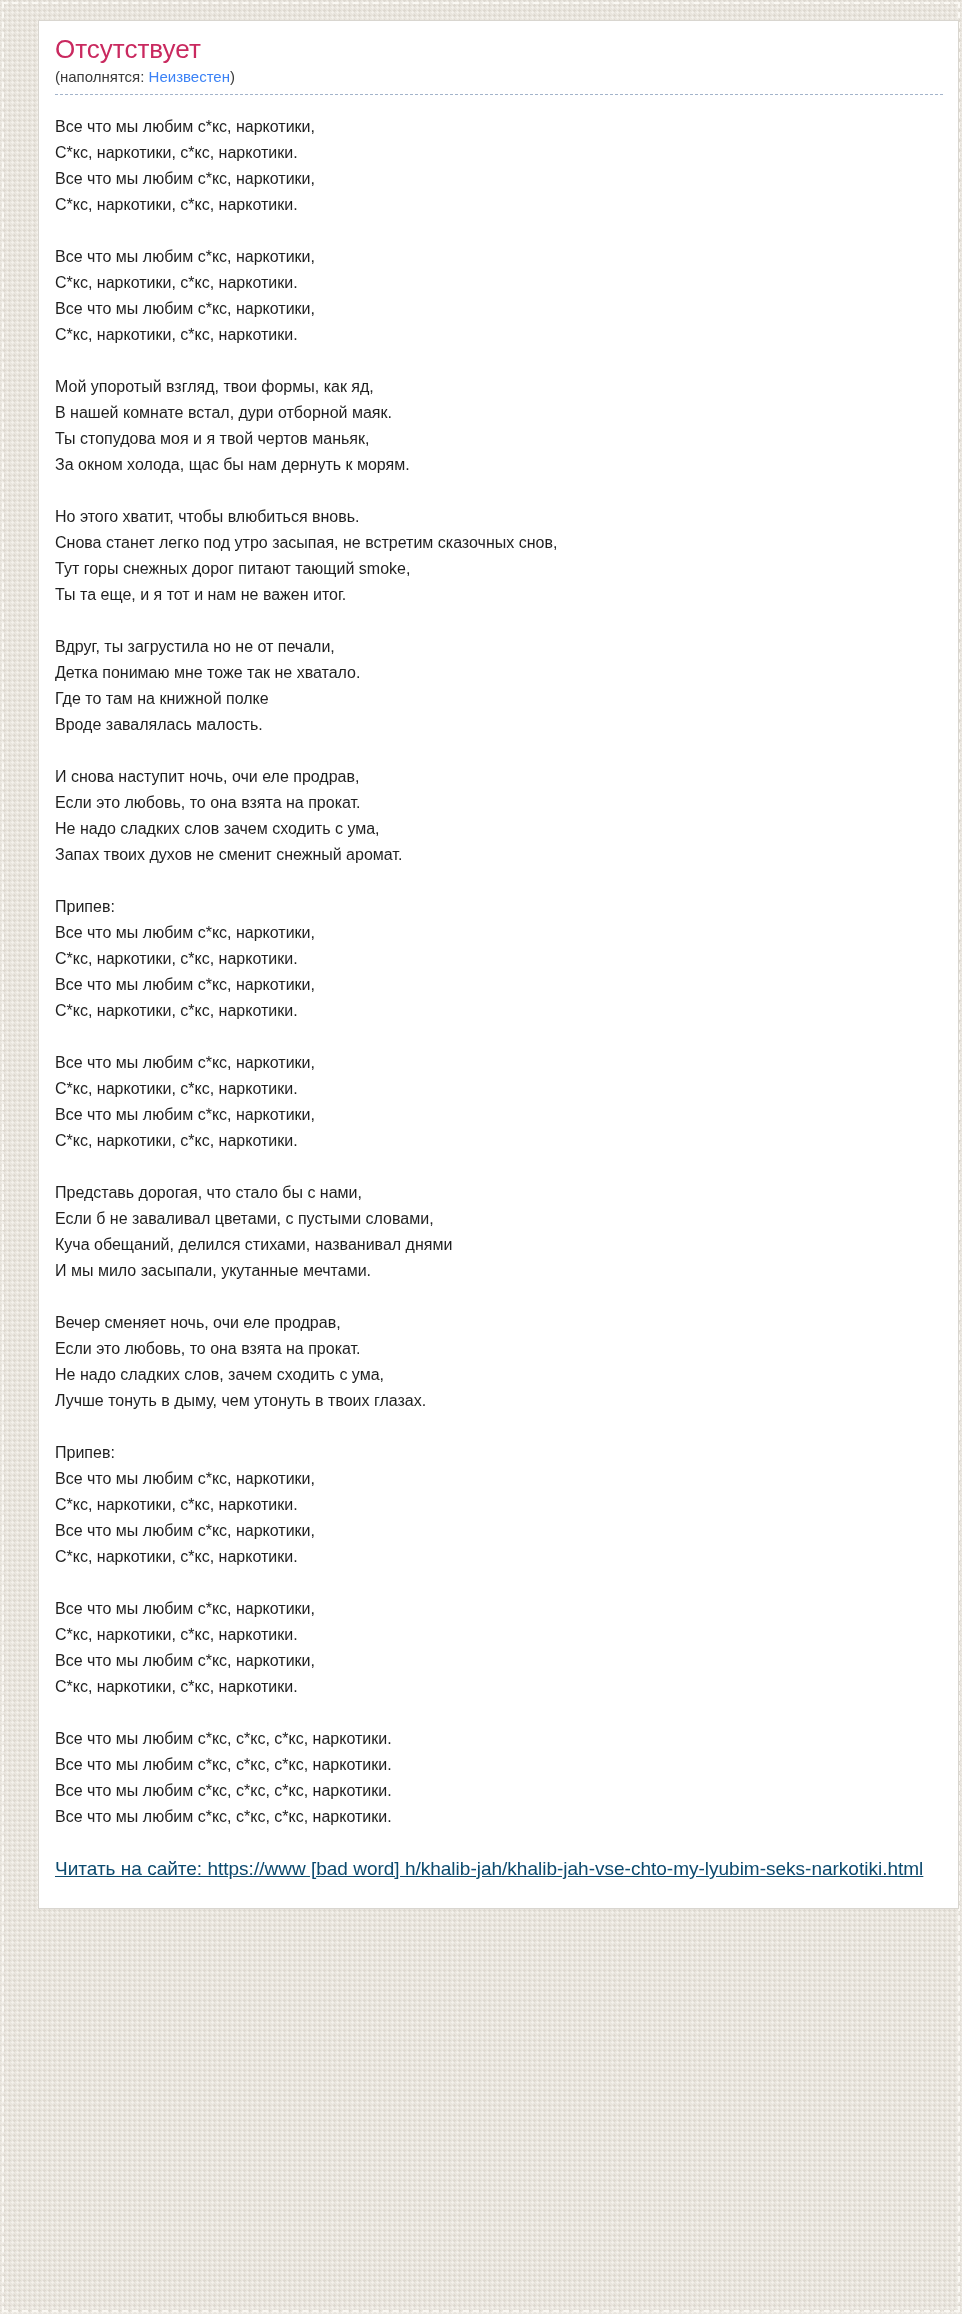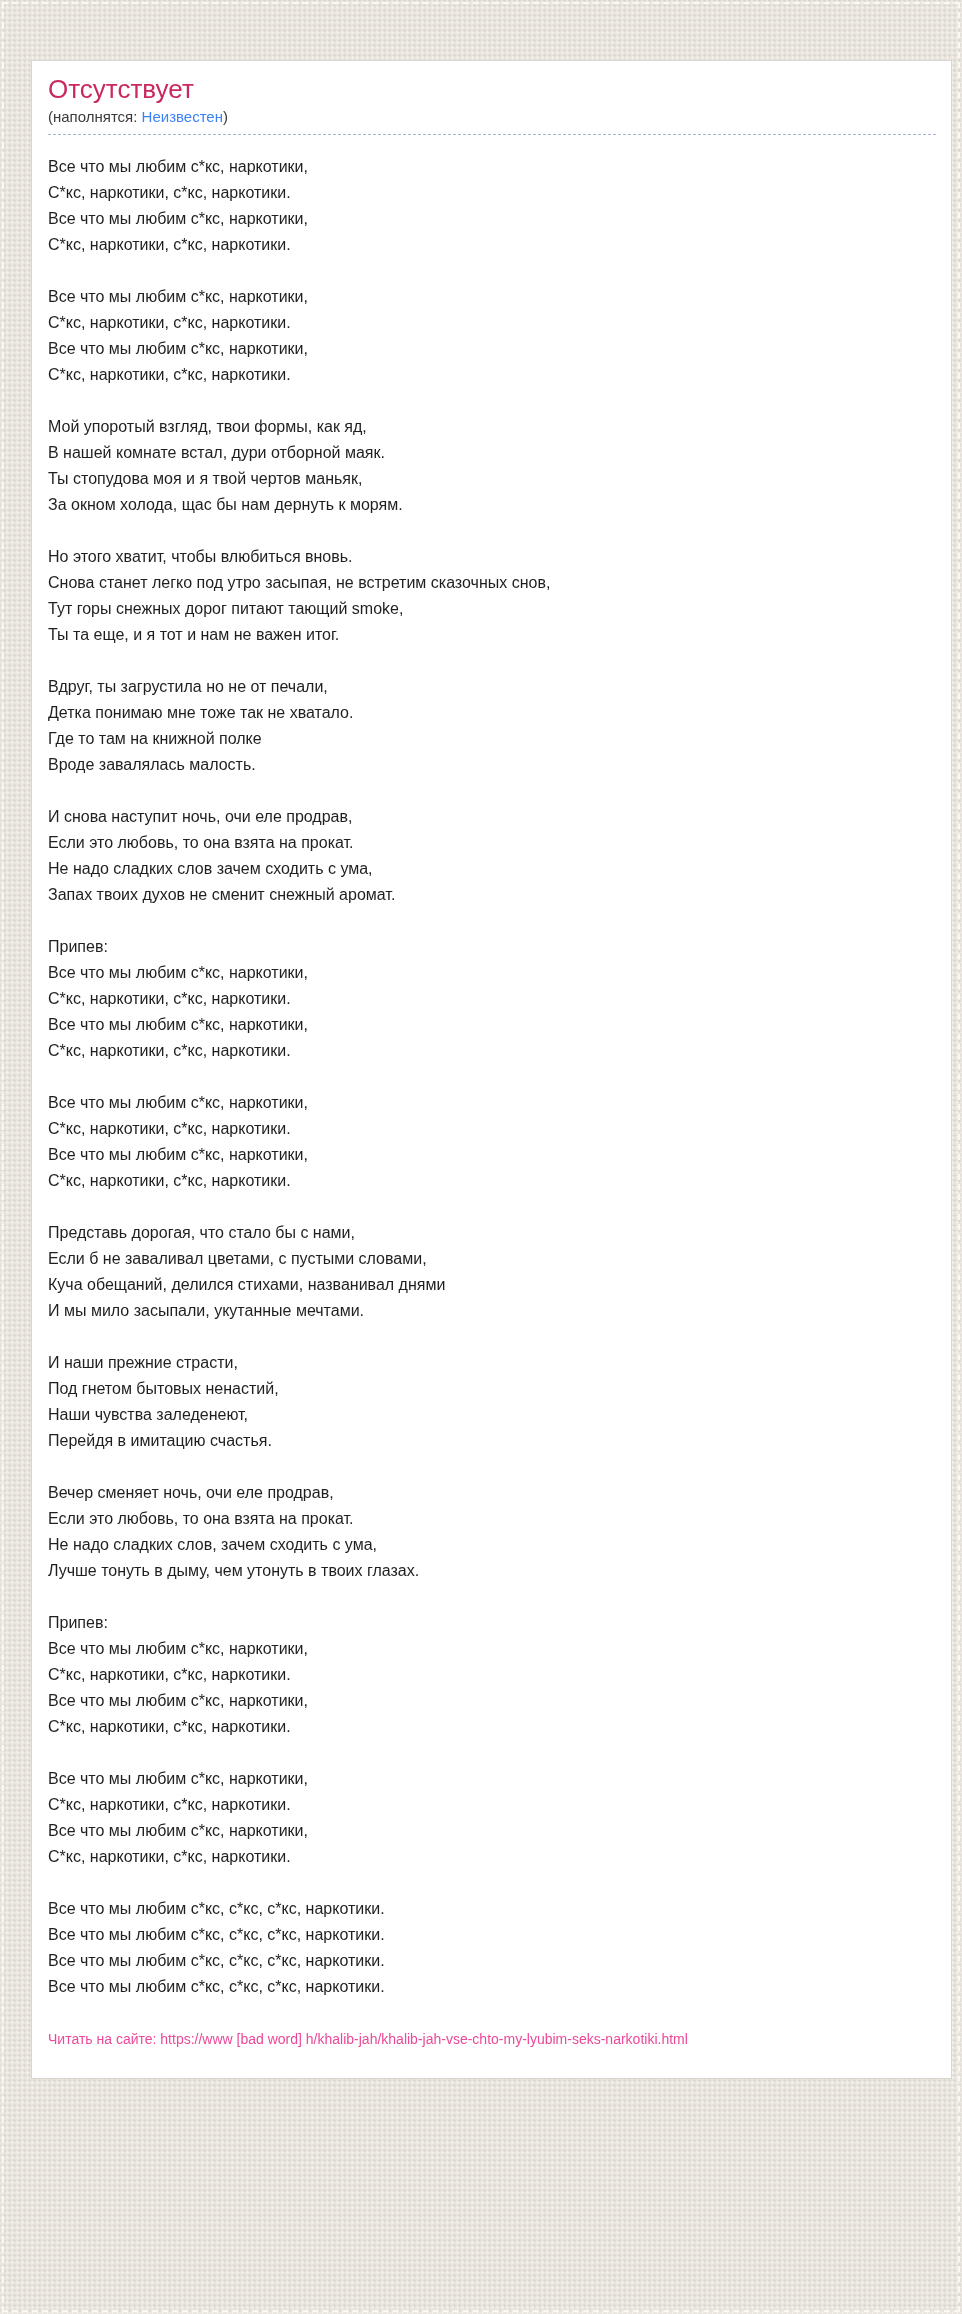--- a/index.html
+++ b/index.html
@@ -20,28 +20,27 @@
     font-family: "Liberation Sans", sans-serif;
   }
   .edge-border {
     position: absolute;
     left: 2px; top: 2px; right: 2px; bottom: 2px;
     border: 2px dashed #faf8f3;
     pointer-events: none;
   }
   .card {
     position: absolute;
-    left: 31px;
+    left: 38px;
     top: 20px;
     width: 888px; 
     background: #ffffff;
     border: 1px solid #d9d6d0;
     padding: 8px 15px 26px 16px;
     box-sizing: content-box;
-    margin-top: 40px;
   }
   .song-title {
     color: #c9295f;
     font-size: 26px;
     font-weight: normal;
     margin: 4px 0 0 0;
     line-height: 32px;
   }
   .artist-line {
     font-size: 15px;
@@ -58,27 +57,28 @@
   .lyrics p {
     font-size: 16px;
     line-height: 26px;
     color: #1f1f1f;
     margin: 26px 0 0 0;
   }
   .lyrics p:first-child {
     margin-top: 19px;
   }
   .source-line {
-    font-size: 14px;
+    font-size: 19px;
     line-height: 26px;
-    color: #ec4899;
+    color: #0c4a6e;
     margin: 26px 0 0 0;
     white-space: nowrap;
     display: inline-block;
     background: #ffffff;
+    text-decoration: underline;
   }
 </style>
 </head>
 <body>
 
 <div class="edge-border"></div>
 
 <div class="card">
   <h1 class="song-title">Отсутствует</h1>
 
@@ -89,21 +89,20 @@
   <div class="lyrics" id="lyrics">
       <p>Все что мы любим с*кс, наркотики,<br>С*кс, наркотики, с*кс, наркотики.<br>Все что мы любим с*кс, наркотики,<br>С*кс, наркотики, с*кс, наркотики.</p>
       <p>Все что мы любим с*кс, наркотики,<br>С*кс, наркотики, с*кс, наркотики.<br>Все что мы любим с*кс, наркотики,<br>С*кс, наркотики, с*кс, наркотики.</p>
       <p>Мой упоротый взгляд, твои формы, как яд,<br>В нашей комнате встал, дури отборной маяк.<br>Ты стопудова моя и я твой чертов маньяк,<br>За окном холода, щас бы нам дернуть к морям.</p>
       <p>Но этого хватит, чтобы влюбиться вновь.<br>Снова станет легко под утро засыпая, не встретим сказочных снов,<br>Тут горы снежных дорог питают тающий smoke,<br>Ты та еще, и я тот и нам не важен итог.</p>
       <p>Вдруг, ты загрустила но не от печали,<br>Детка понимаю мне тоже так не хватало.<br>Где то там на книжной полке<br>Вроде завалялась малость.</p>
       <p>И снова наступит ночь, очи еле продрав,<br>Если это любовь, то она взята на прокат.<br>Не надо сладких слов зачем сходить с ума,<br>Запах твоих духов не сменит снежный аромат.</p>
       <p>Припев:<br>Все что мы любим с*кс, наркотики,<br>С*кс, наркотики, с*кс, наркотики.<br>Все что мы любим с*кс, наркотики,<br>С*кс, наркотики, с*кс, наркотики.</p>
       <p>Все что мы любим с*кс, наркотики,<br>С*кс, наркотики, с*кс, наркотики.<br>Все что мы любим с*кс, наркотики,<br>С*кс, наркотики, с*кс, наркотики.</p>
       <p>Представь дорогая, что стало бы с нами,<br>Если б не заваливал цветами, с пустыми словами,<br>Куча обещаний, делился стихами, названивал днями<br>И мы мило засыпали, укутанные мечтами.</p>
-      <p>И наши прежние страсти,<br>Под гнетом бытовых ненастий,<br>Наши чувства заледенеют,<br>Перейдя в имитацию счастья.</p>
       <p>Вечер сменяет ночь, очи еле продрав,<br>Если это любовь, то она взята на прокат.<br>Не надо сладких слов, зачем сходить с ума,<br>Лучше тонуть в дыму, чем утонуть в твоих глазах.</p>
       <p>Припев:<br>Все что мы любим с*кс, наркотики,<br>С*кс, наркотики, с*кс, наркотики.<br>Все что мы любим с*кс, наркотики,<br>С*кс, наркотики, с*кс, наркотики.</p>
       <p>Все что мы любим с*кс, наркотики,<br>С*кс, наркотики, с*кс, наркотики.<br>Все что мы любим с*кс, наркотики,<br>С*кс, наркотики, с*кс, наркотики.</p>
       <p>Все что мы любим с*кс, с*кс, с*кс, наркотики.<br>Все что мы любим с*кс, с*кс, с*кс, наркотики.<br>Все что мы любим с*кс, с*кс, с*кс, наркотики.<br>Все что мы любим с*кс, с*кс, с*кс, наркотики.</p>
     </div>
 
   <p class="source-line">Читать на сайте: https://www [bad word] h/khalib-jah/khalib-jah-vse-chto-my-lyubim-seks-narkotiki.html</p>
 </div>
 
 </body></html>

